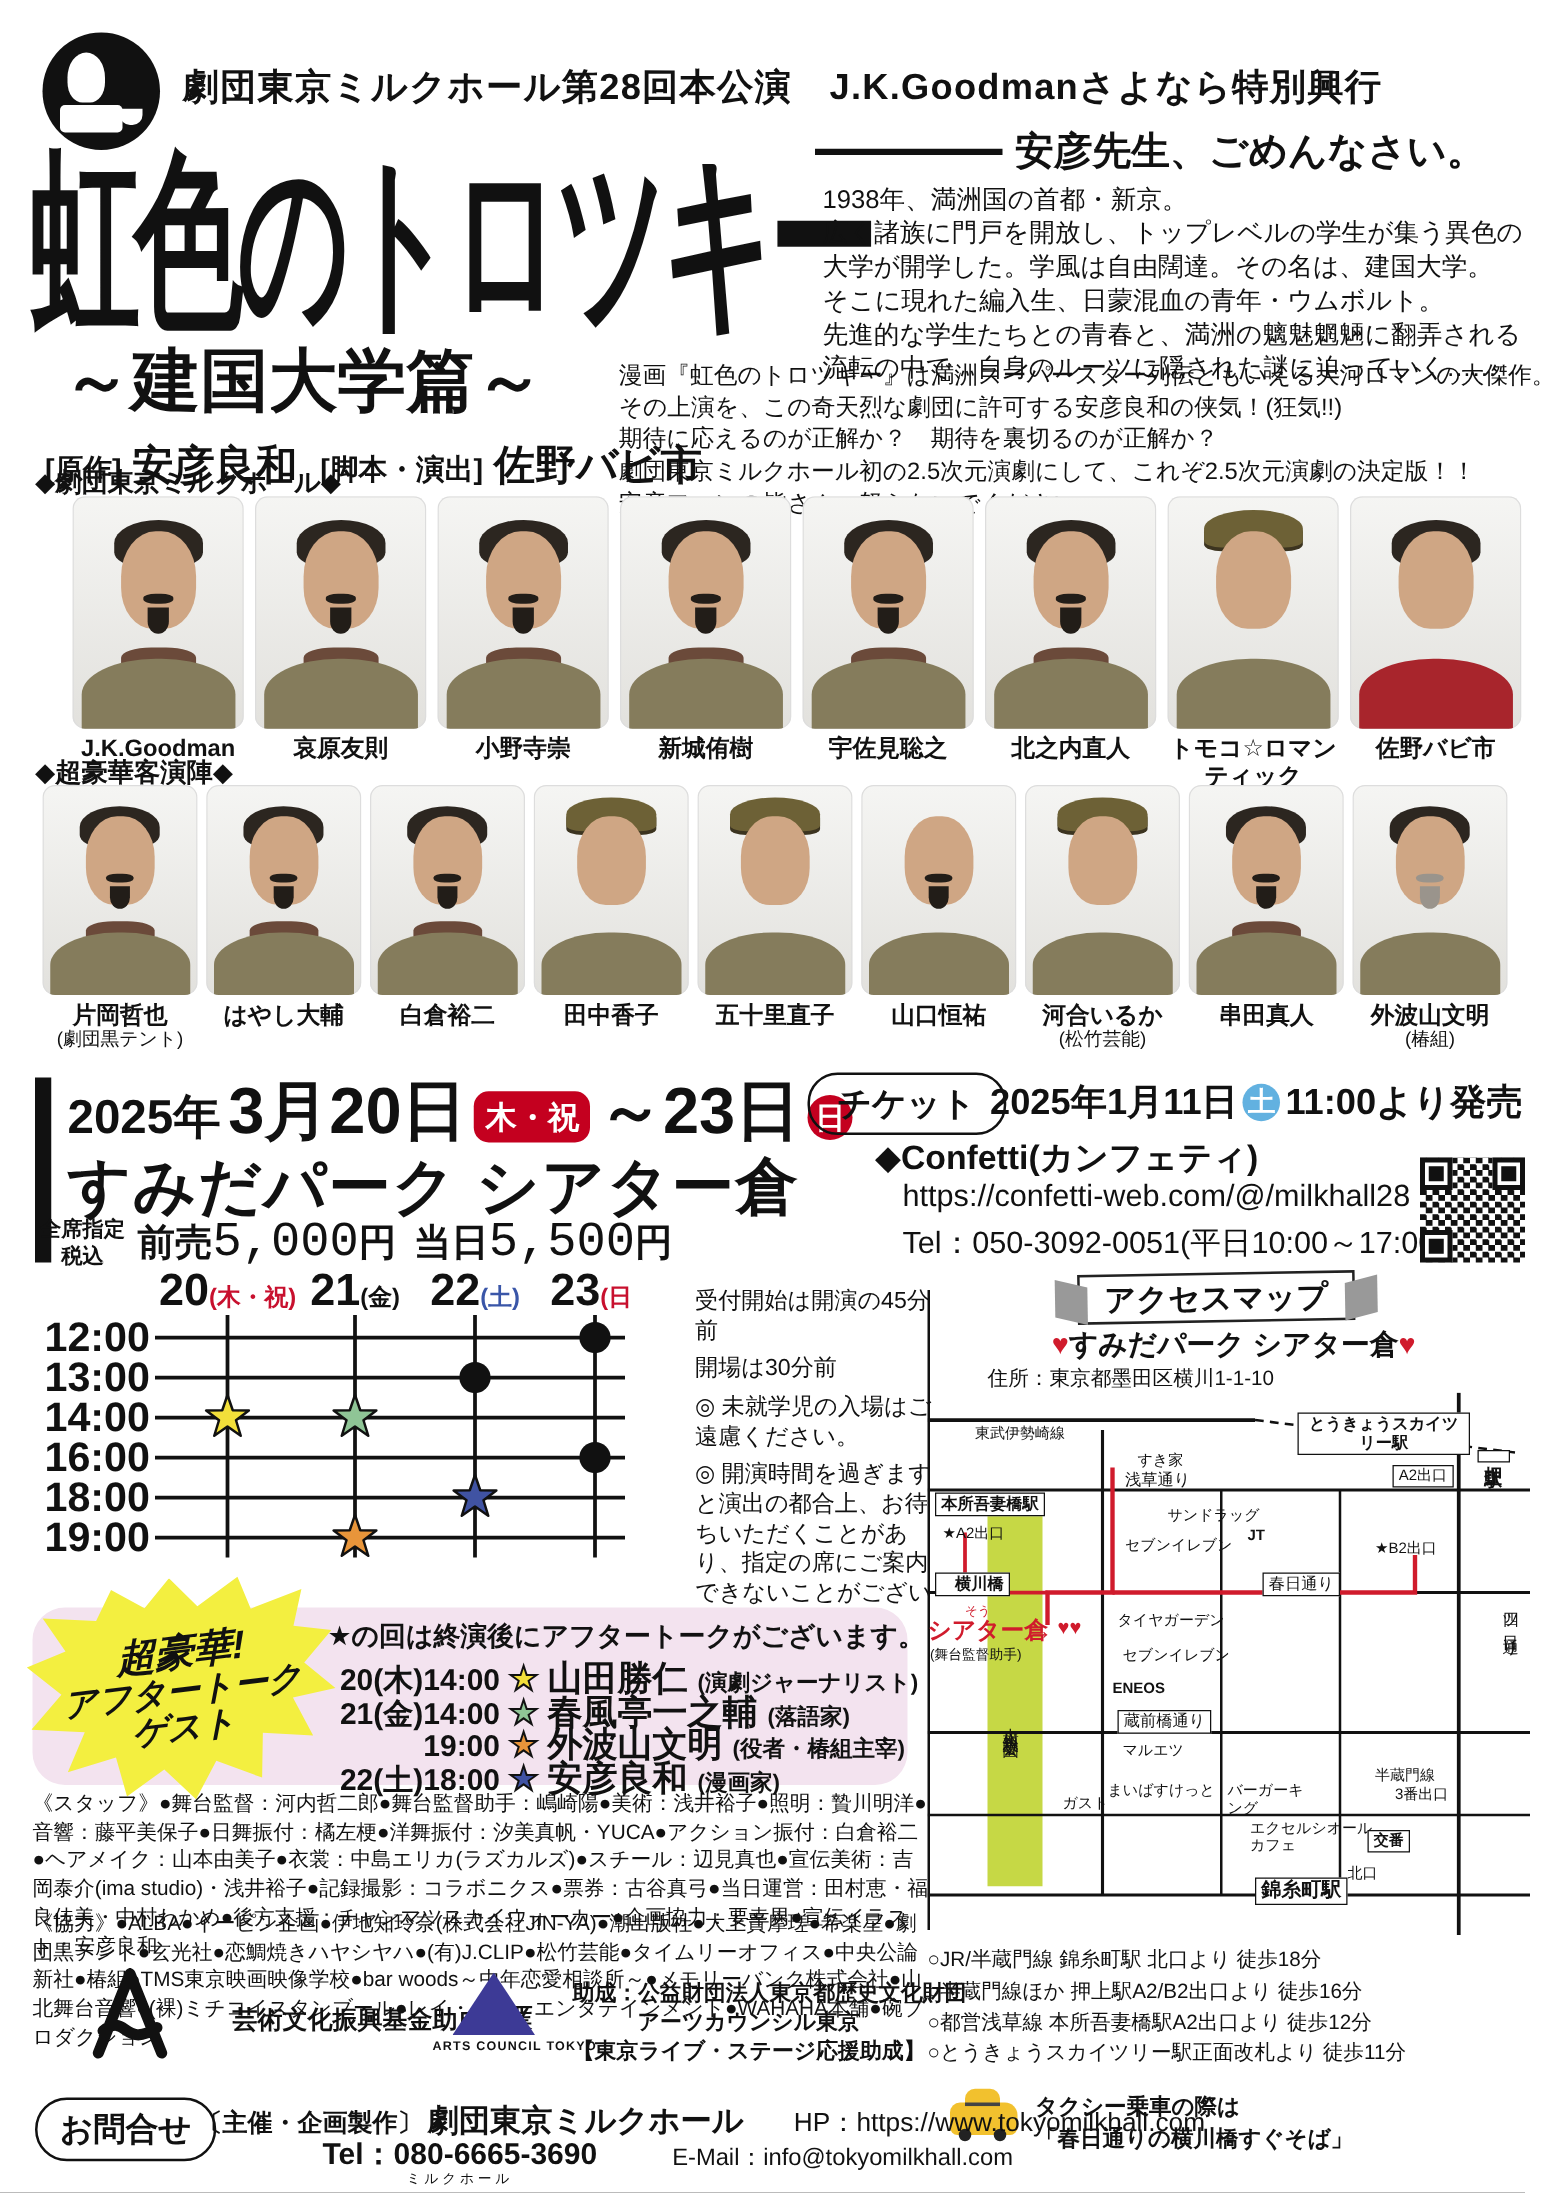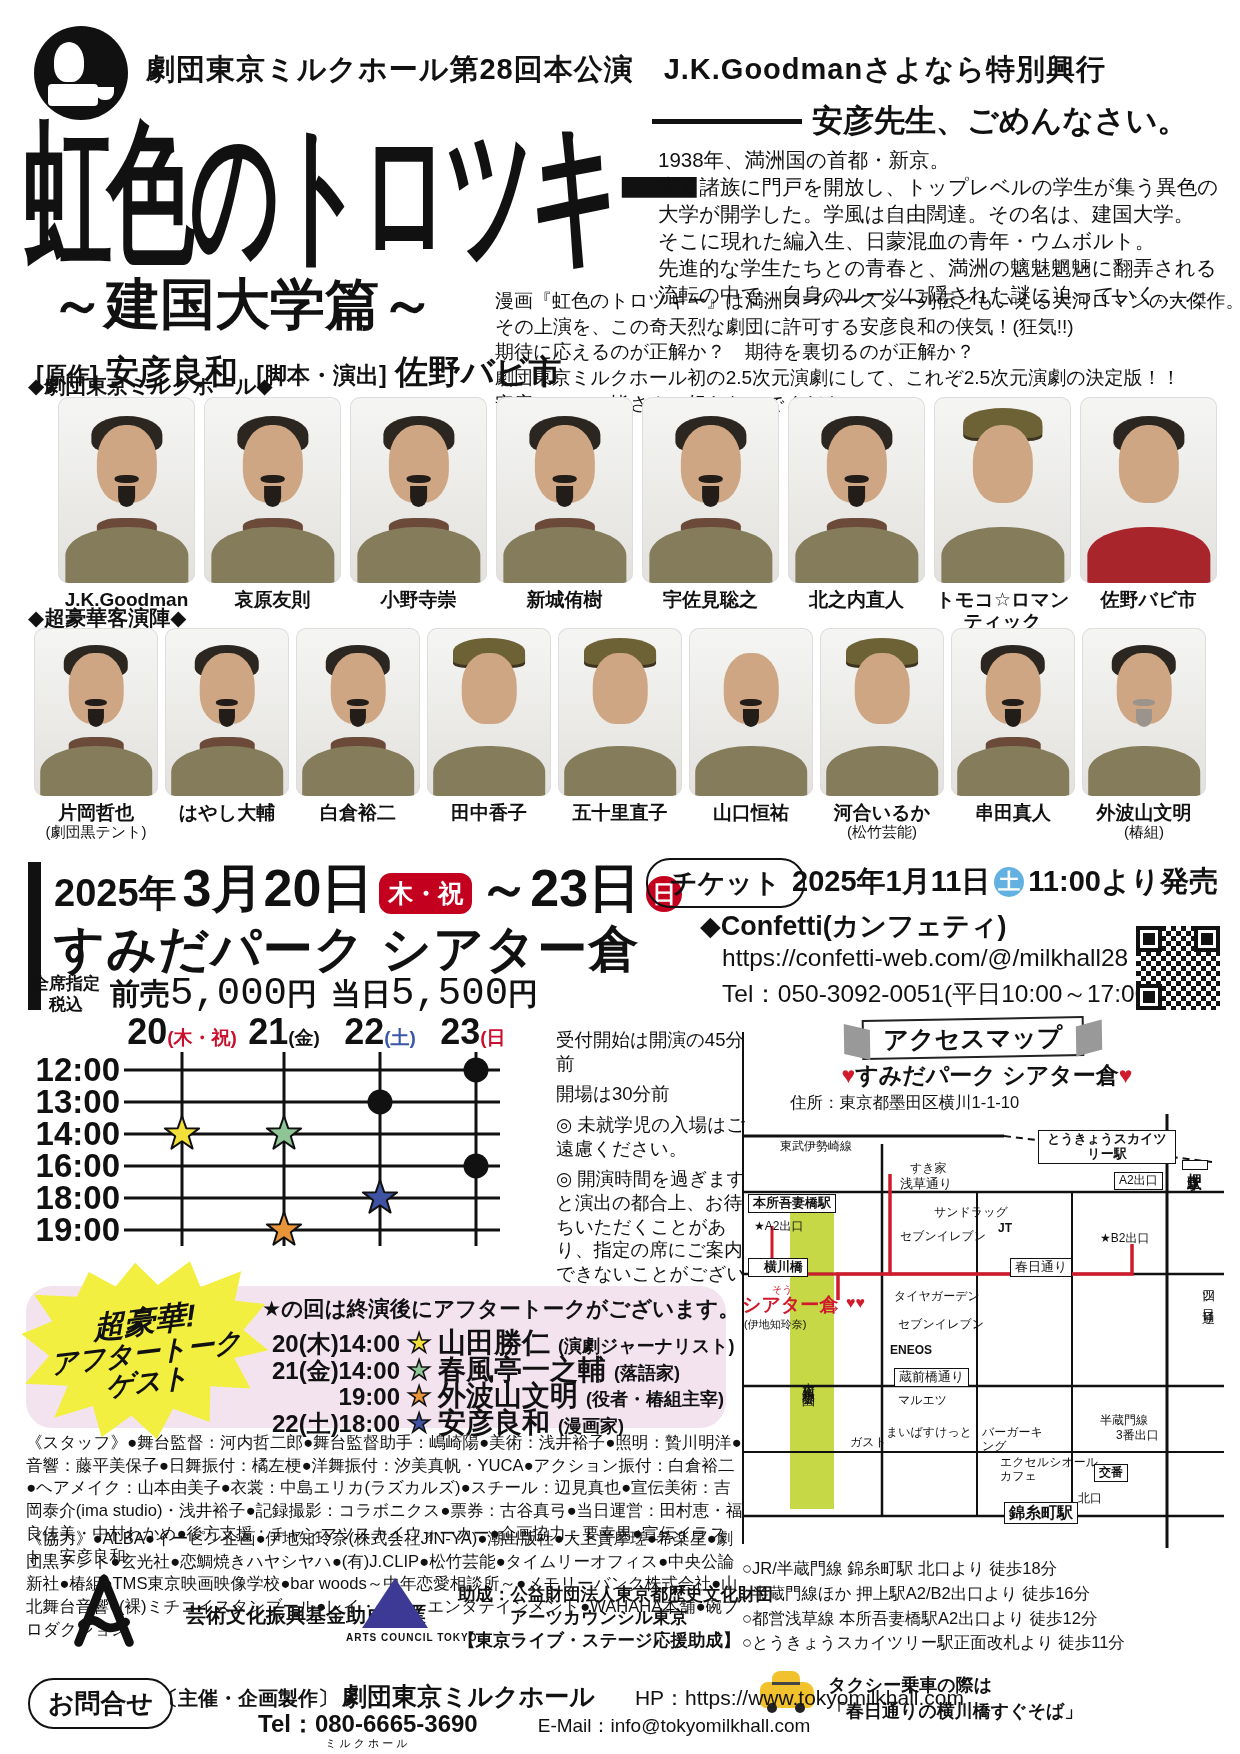--- a/index.html
+++ b/index.html
@@ -495,21 +495,21 @@
     <div class="ml" style="left:192px;top:92px;">サンドラッグ</div>
     <div class="ml" style="left:158px;top:116px;">セブンイレブン</div>
     <div class="ml bold" style="left:256px;top:108px;">JT</div>
     <div class="ml" style="left:358px;top:118px;">★B2出口</div>
     <div class="ml box bold" style="left:6px;top:144px;font-size:13px;padding-left:15px;">横川橋</div>
     <div class="ml box" style="left:268px;top:144px;font-size:13px;">春日通り</div>
     <div class="ml red" style="left:30px;top:170px;font-size:10px;">そう</div>
     <div class="ml red bold" style="left:0px;top:180px;font-size:19px;">シアター倉</div>
     <div class="ml red bold" style="left:80px;top:180px;font-size:20px;">→</div>
     <div class="ml red" style="left:104px;top:180px;font-size:16px;">♥♥</div>
-    <div class="ml" style="left:2px;top:204px;font-size:11px;">(伊地知玲奈)</div>
+    <div class="ml" style="left:2px;top:204px;font-size:11px;">(舞台監督助手)</div>
     <div class="ml" style="left:152px;top:176px;">タイヤガーデン</div>
     <div class="ml" style="left:156px;top:204px;">セブンイレブン</div>
     <div class="ml bold" style="left:148px;top:230px;">ENEOS</div>
     <div class="ml box" style="left:152px;top:254px;font-size:13px;">蔵前橋通り</div>
     <div class="ml" style="left:156px;top:280px;">マルエツ</div>
     <div class="ml" style="left:144px;top:312px;">まいばすけっと</div>
     <div class="ml wrap" style="left:240px;top:312px;width:64px;">バーガーキング</div>
     <div class="ml" style="left:108px;top:322px;">ガスト</div>
     <div class="ml vert" style="left:58px;top:258px;font-size:13px;">太横川親水公園</div>
     <div class="ml" style="left:358px;top:300px;">半蔵門線</div>

